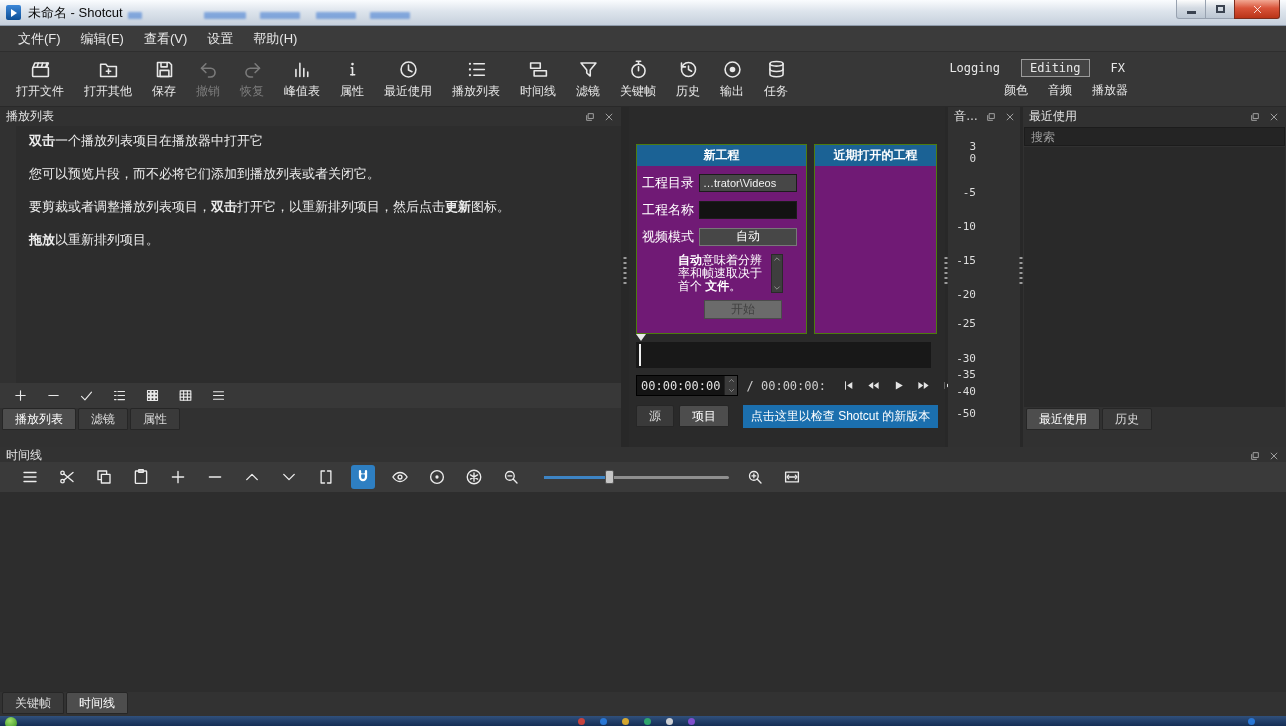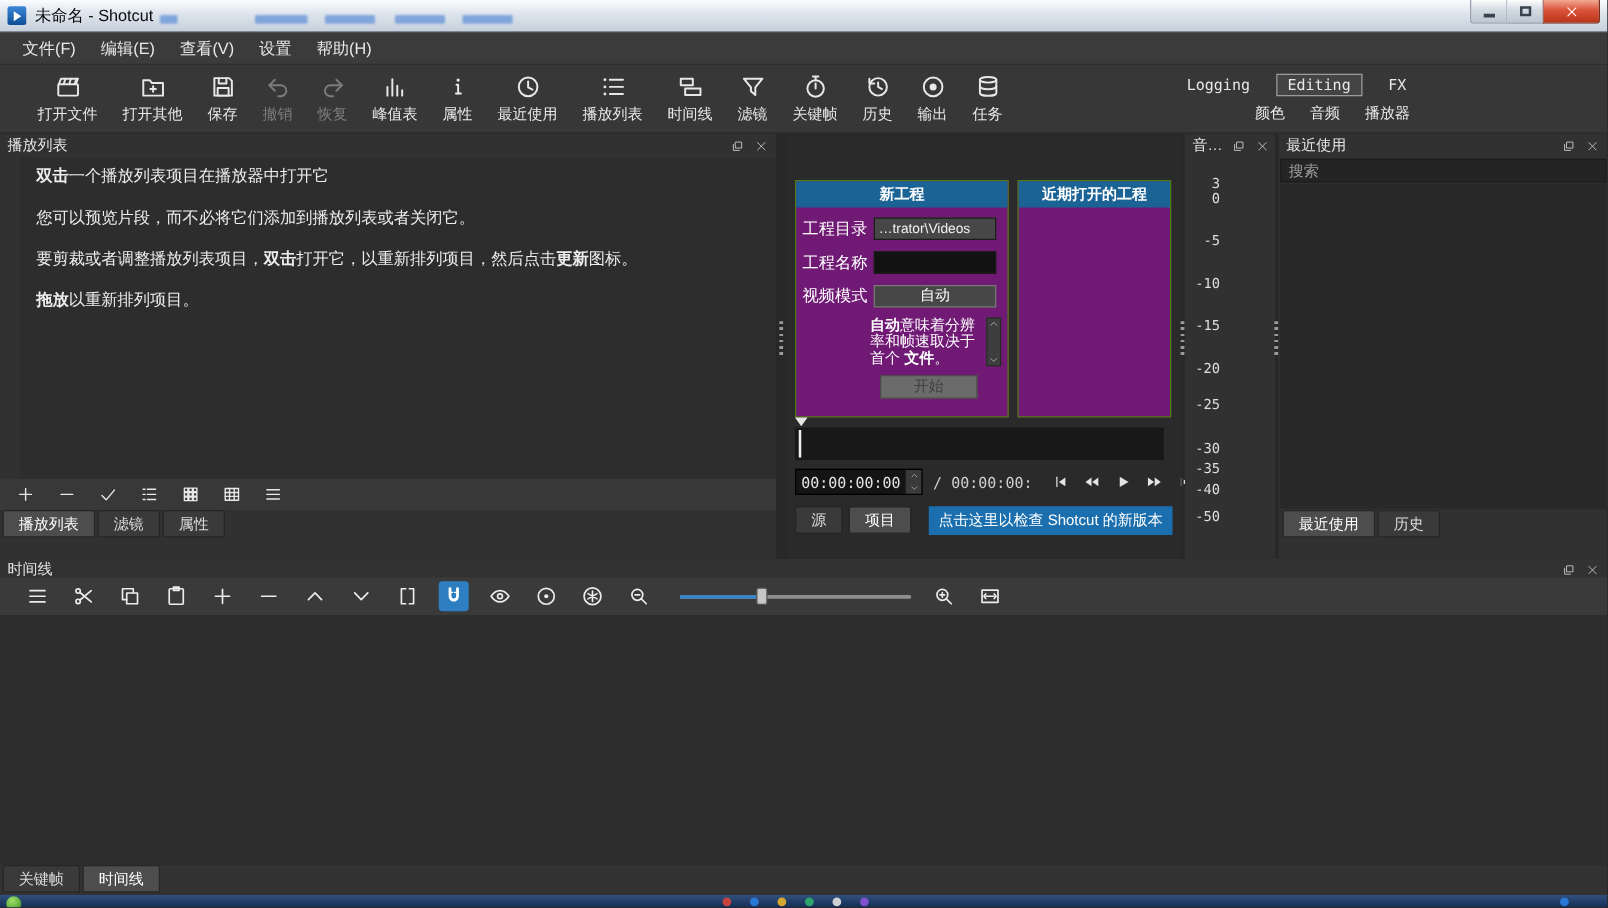--- a/index.html
+++ b/index.html
@@ -28,21 +28,21 @@
   .win-btn.close svg{width:11px;height:11px;color:#fff}
   .win-btn.close .dock-btn{color:#fff}
 
   
   .menubar{position:absolute;left:0;top:26px;width:1286px;height:26px;background:#3b3b3b;border-bottom:1px solid #2e2e2e;display:flex;align-items:center;padding-left:8px}
   .menu-items{display:flex}
   .menu-item{color:#e8e8e8;font-size:13px;padding:4px 10px;cursor:default}
 
   
   .toolbar{position:absolute;left:0;top:52px;width:1286px;height:55px;background:#373737;border-bottom:1px solid #292929;display:flex}
-  .tb-left{display:flex;align-items:center;padding-left:20px}
+  .tb-left{display:flex;align-items:center;padding-left:6px}
   .tb-btn{display:flex;flex-direction:column;align-items:center;justify-content:center;gap:3px;padding:4px 10px;color:#e8e8e8}
   .tb-btn.disabled{color:#7b7b7b}
   .tb-ic svg{width:21px;height:21px;display:block}
   .tb-btn .lbl{font-size:12px;white-space:nowrap}
   .toolbar-right{margin-left:auto;display:flex;flex-direction:column;align-items:flex-end;justify-content:center;gap:5px;padding-right:152px}
   .layout-row{display:flex;gap:12px;align-items:center}
   .layout-btn{color:#e8e8e8;font-size:12px;font-family:"DejaVu Sans Mono",monospace;padding:1px 8px;border:1px solid transparent}
   .layout-btn.selected{border-color:#9b9b9b;background:#444}
   .panel-row{display:flex;gap:20px;padding-right:6px}
   .panel-btn{color:#e8e8e8;font-size:12px}
@@ -78,21 +78,21 @@
   .np-box{position:absolute;top:37px;border:1px solid #4d7c0f;background:#701a75}
   .np-new{left:7px;width:171px;height:190px}
   .np-recent{left:185px;width:123px;height:190px}
   .np-hdr{height:21px;background:#1b6295;color:#fff;display:flex;align-items:center;justify-content:center;font-size:12px;font-weight:bold}
   .np-body{padding:7px 5px 0 5px}
   .np-row{display:flex;align-items:center;height:19px;margin-bottom:8px}
   .np-label{width:52px;flex:none;text-align:right;margin-right:5px;color:#fff;font-size:13px;white-space:nowrap}
   .np-input{width:98px;height:18px;background:#474747;border:1px solid #1c1c1c;color:#f2f2f2;font-size:11px;padding:0 3px;font-family:"Liberation Sans",sans-serif}
   .np-input.dark{background:#121212}
   .np-btnctl{width:98px;height:18px;background:#474747;border:1px solid #787878;color:#fff;font-size:12px;display:flex;align-items:center;justify-content:center}
-  .np-hint{display:flex;margin-left:54px;margin-top:1px}
+  .np-hint{display:flex;margin-left:36px;margin-top:1px}
   .hint-text{font-size:12px;line-height:13px;color:#fff;width:92px}
   .hint-text b{font-weight:bold}
   .hint-scroll{width:12px;height:39px;margin-left:1px;display:flex;flex-direction:column;justify-content:space-between;align-items:center;background:#3e3e3e;border:1px solid #2a2a2a}
   .hint-scroll .arr{width:10px;height:8px;color:#c8c8c8;display:flex;align-items:center;justify-content:center}
   .hint-scroll svg{width:8px;height:8px}
   .start-btn{width:78px;height:19px;margin:7px 0 0 62px;background:#6b6b6b;border:1px solid #4b4b4b;color:#414141;font-size:12px;display:flex;align-items:center;justify-content:center}
   .scrub-marker{position:absolute;left:7px;top:227px;width:0;height:0;border-left:5px solid transparent;border-right:5px solid transparent;border-top:7px solid #e8e8e8}
   .scrub-bar{position:absolute;left:7px;top:235px;width:295px;height:26px;background:#181818}
   .scrub-cursor{position:absolute;left:3px;top:2px;width:2px;height:22px;background:#f0f0f0}
   .transport{position:absolute;left:7px;top:268px;width:302px;display:flex;align-items:center}

